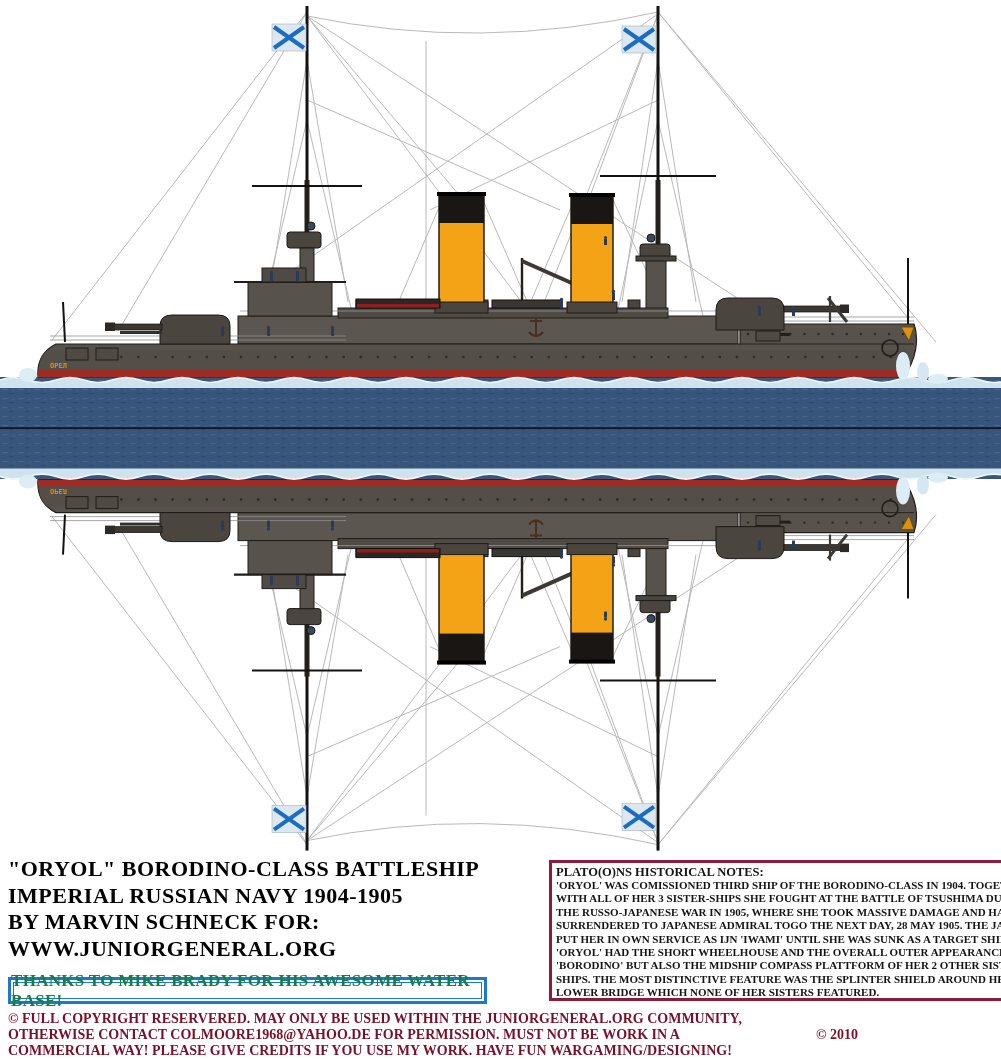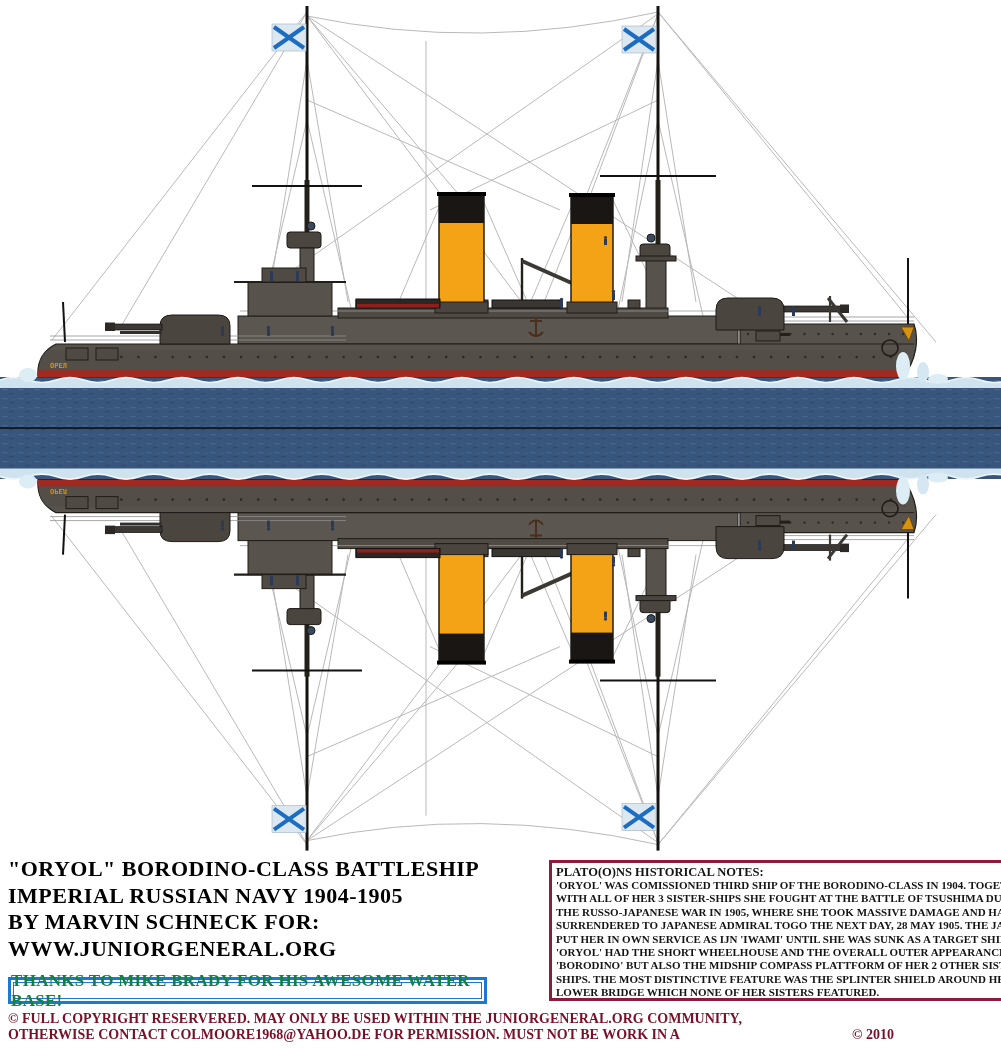--- a/index.html
+++ b/index.html
@@ -14,21 +14,21 @@
         box-shadow:inset 0 0 0 2px #fff, inset 0 0 0 3px #1b79d2;
         display:flex;align-items:center;justify-content:center;}
   .thanks-banner span{color:#15803d;font-weight:bold;font-size:17px;letter-spacing:.3px;}
   .notes-box{position:absolute;left:503px;top:860px;width:513px;height:141px;
         box-sizing:border-box;border:3px solid #8e1b3a;padding:2px 4px;overflow:hidden;margin-left:46px;}
   .notes-heading{font-weight:bold;font-size:12.5px;line-height:14px;color:#141414;}
   .notes-body{font-weight:bold;font-size:11px;line-height:13.4px;color:#141414;
         white-space:pre-line;}
   .copyright{position:absolute;left:8px;top:1011px;width:985px;color:#7a1028;
         font-weight:bold;font-size:14px;line-height:15.8px;}
-  .copyright .year{position:absolute;left:844px;top:16px;}
+  .copyright .year{position:absolute;left:808px;top:16px;}
 </style>
 </head>
 <body>
 
 <div class="page">
 
   <div class="scene">
   <svg width="1001" height="857" viewBox="0 0 1001 857">
     <defs>
       <pattern id="wtx" width="16" height="9" patternUnits="userSpaceOnUse">
@@ -203,16 +203,17 @@
   </div>
 
   <div class="notes-box">
     <div class="notes-heading">PLATO(O)NS HISTORICAL NOTES:</div>
     <div class="notes-body">'ORYOL' WAS COMISSIONED THIRD SHIP OF THE BORODINO-CLASS IN 1904. TOGETHER WITH ALL OF HER 3 SISTER-SHIPS SHE FOUGHT AT THE BATTLE OF TSUSHIMA DURING THE RUSSO-JAPANESE WAR IN 1905, WHERE SHE TOOK MASSIVE DAMAGE AND HAD TO BE SURRENDERED TO JAPANESE ADMIRAL TOGO THE NEXT DAY, 28 MAY 1905. THE JAPANESE PUT HER IN OWN SERVICE AS IJN 'IWAMI' UNTIL SHE WAS SUNK AS A TARGET SHIP IN 1924. 'ORYOL' HAD THE SHORT WHEELHOUSE AND THE OVERALL OUTER APPEARANCE OF THE 'BORODINO' BUT ALSO THE MIDSHIP COMPASS PLATTFORM OF HER 2 OTHER SISTER SHIPS. THE MOST DISTINCTIVE FEATURE WAS THE SPLINTER SHIELD AROUND HER LOWER BRIDGE WHICH NONE OF HER SISTERS FEATURED.</div>
   </div>
 
   <div class="copyright">
     <div>© FULL COPYRIGHT RESERVERED. MAY ONLY BE USED WITHIN THE JUNIORGENERAL.ORG COMMUNITY,</div>
     <div>OTHERWISE CONTACT COLMOORE1968@YAHOO.DE FOR PERMISSION. MUST NOT BE WORK IN A</div>
+    <div>COMMERCIAL WAY! PLEASE GIVE CREDITS IF YOU USE MY WORK. HAVE FUN WARGAMING/DESIGNING!</div>
     <span class="year">© 2010</span>
   </div>
 
 </div>
 
 </body></html>

